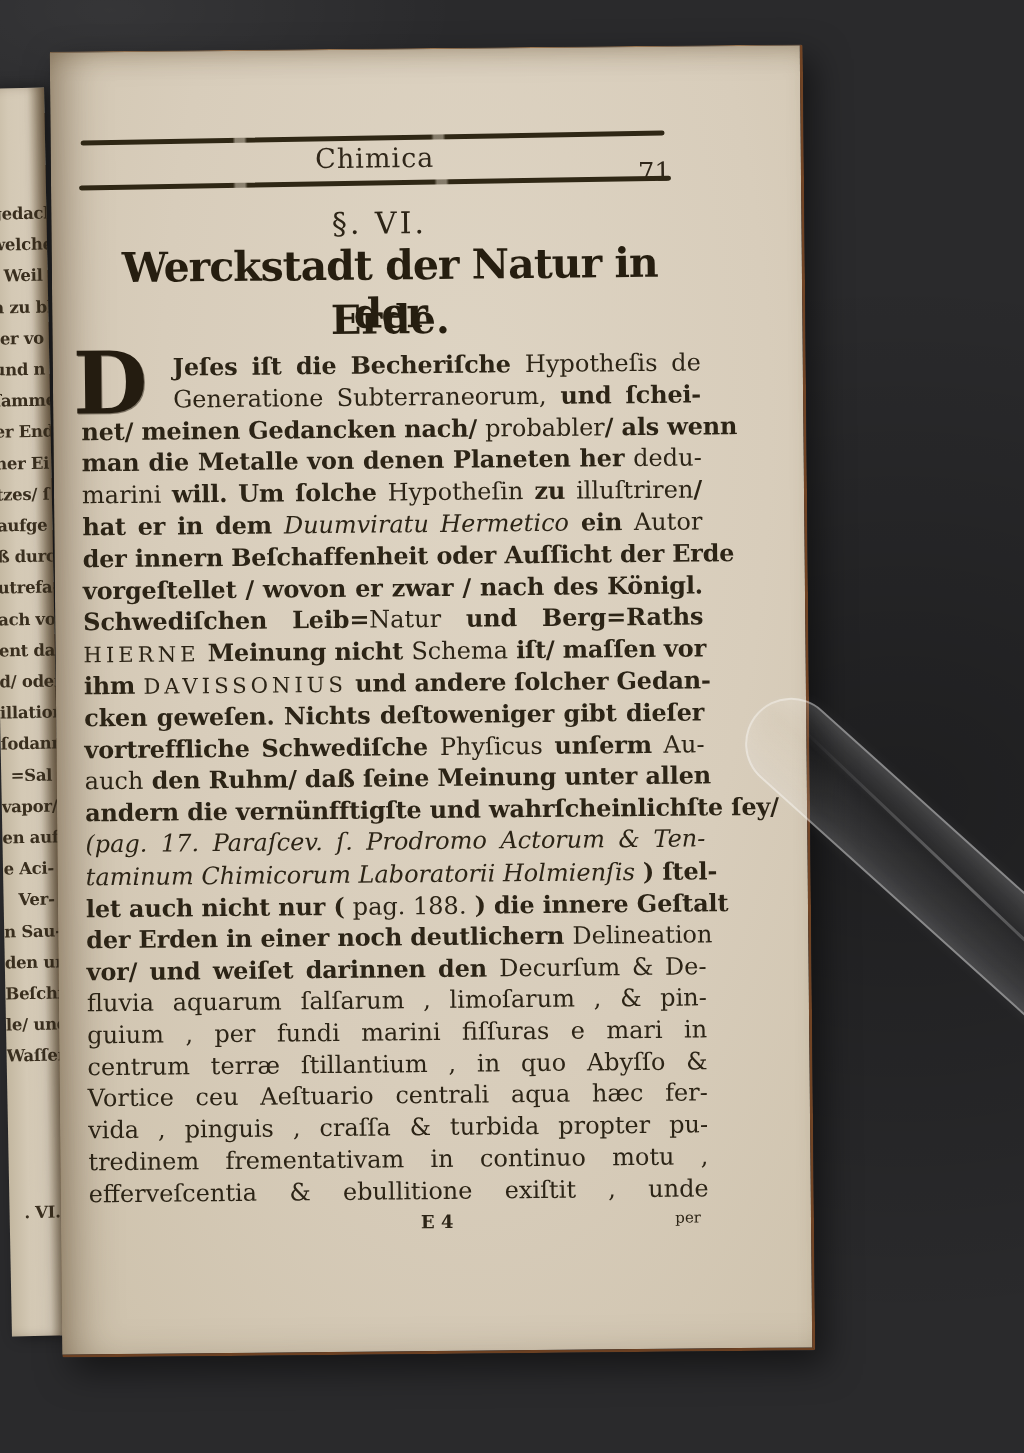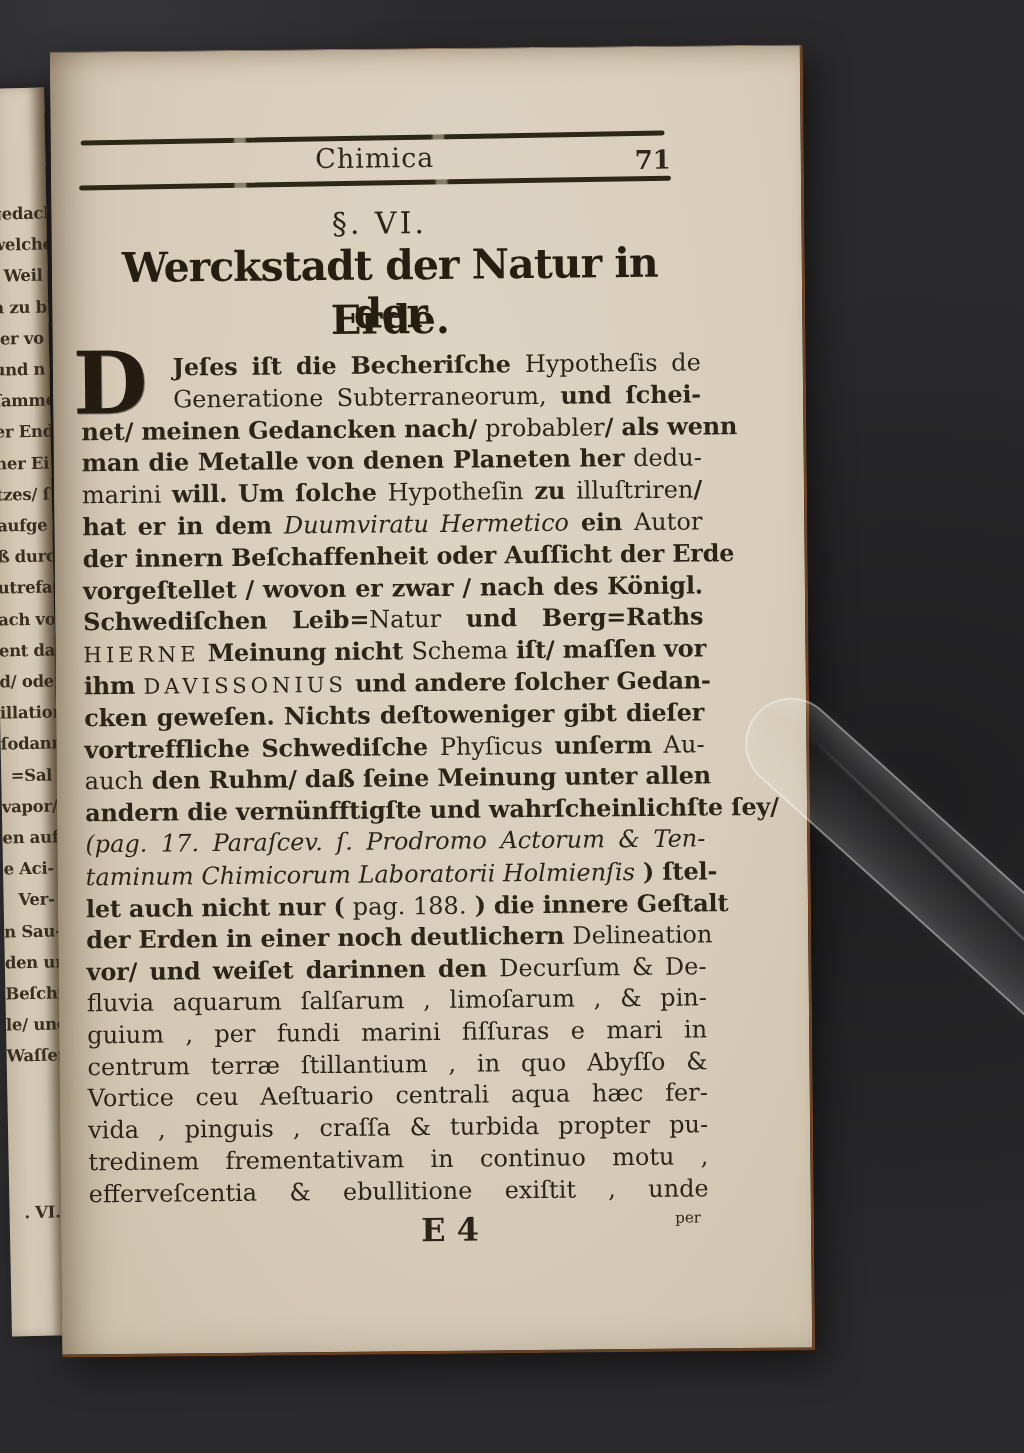--- a/index.html
+++ b/index.html
@@ -26,39 +26,39 @@
     box-shadow:inset 30px 0 46px -20px rgba(66,44,18,0.5),
                inset 0 14px 26px -14px rgba(90,65,30,0.35),
                10px 14px 34px rgba(0,0,0,0.5);}
   .col{position:absolute;left:28px;top:0;width:620px;height:100%;color:#2c2416;}
   .rule{position:absolute;height:5px;border-radius:3px;
     background:linear-gradient(90deg,#2f2715 0 26%, rgba(47,39,21,0.45) 26.5% 28%, #2f2715 28.5% 60%, rgba(47,39,21,0.5) 60.5% 62%, #2f2715 62.5% 100%);}
   .rule-top{left:2px;top:86px;width:584px;transform:rotate(-0.45deg);}
   .rule-bot{left:0px;top:131px;width:592px;transform:rotate(-0.4deg);}
   .running-head{position:absolute;left:0;top:93px;width:592px;text-align:center;
     font-size:27px;letter-spacing:1px;color:#30271a;}
-  .pageno{position:absolute;right:28px;top:98px;font-size:26px;font-weight:700;color:#30271a;}
+  .pageno{position:absolute;right:28px;top:110px;font-size:26px;font-weight:400;color:#30271a;}
   .secmark{position:absolute;left:0;top:156px;width:600px;text-align:center;
     font-size:30px;letter-spacing:3px;color:#2c2416;}
   .title1{position:absolute;left:0;top:192px;width:620px;text-align:center;
     font-size:41px;font-weight:700;letter-spacing:-1px;color:#261e10;}
   .title2{position:absolute;left:0;top:246px;width:620px;text-align:center;
     font-size:40px;font-weight:700;color:#261e10;}
   .body{position:absolute;left:0;top:300px;width:620px;font-size:24px;color:#2c2416;}
   .bline{height:31.8px;line-height:31.8px;text-align:justify;text-align-last:justify;
     white-space:nowrap;overflow:visible;}
   .bline.ind{padding-left:92px;}
   .seg-fr{font-weight:700;letter-spacing:-0.2px;}
   .seg-la{font-weight:400;}
   .seg-it{font-style:italic;font-weight:400;}
   .seg-sc{font-weight:400;letter-spacing:4px;font-size:0.88em;}
   .dropcap{position:absolute;left:-8px;top:292px;font-size:86px;line-height:0.9;
     font-weight:700;color:#241c10;text-shadow:1px 1px 0 rgba(36,28,16,0.5);}
   .sigrow{position:absolute;left:0;top:1162px;width:620px;height:32px;}
-  .sigmark{position:absolute;left:332px;font-size:32px;font-weight:700;color:#2c2416;}
+  .sigmark{position:absolute;left:332px;font-size:18px;font-weight:700;color:#2c2416;}
   .catchword{position:absolute;right:8px;font-size:15px;font-weight:400;color:#2c2416;}
   
   .strip{position:absolute;left:747px;top:697px;width:520px;height:88px;border-radius:46px;
     transform:rotate(42deg);transform-origin:44px 44px;
     background:linear-gradient(180deg, rgba(255,255,255,0.15), rgba(255,255,255,0.03) 38%, rgba(255,255,255,0.09) 72%, rgba(235,235,240,0.16));
     border:2px solid rgba(255,255,255,0.38);
     box-shadow:0 0 16px rgba(255,255,255,0.05), inset 0 0 22px rgba(255,255,255,0.07);}
   .strip:after{content:"";position:absolute;left:40px;top:30px;width:460px;height:3px;
     background:linear-gradient(90deg,transparent,rgba(255,255,255,0.3),transparent);transform:rotate(1.5deg);}
   

